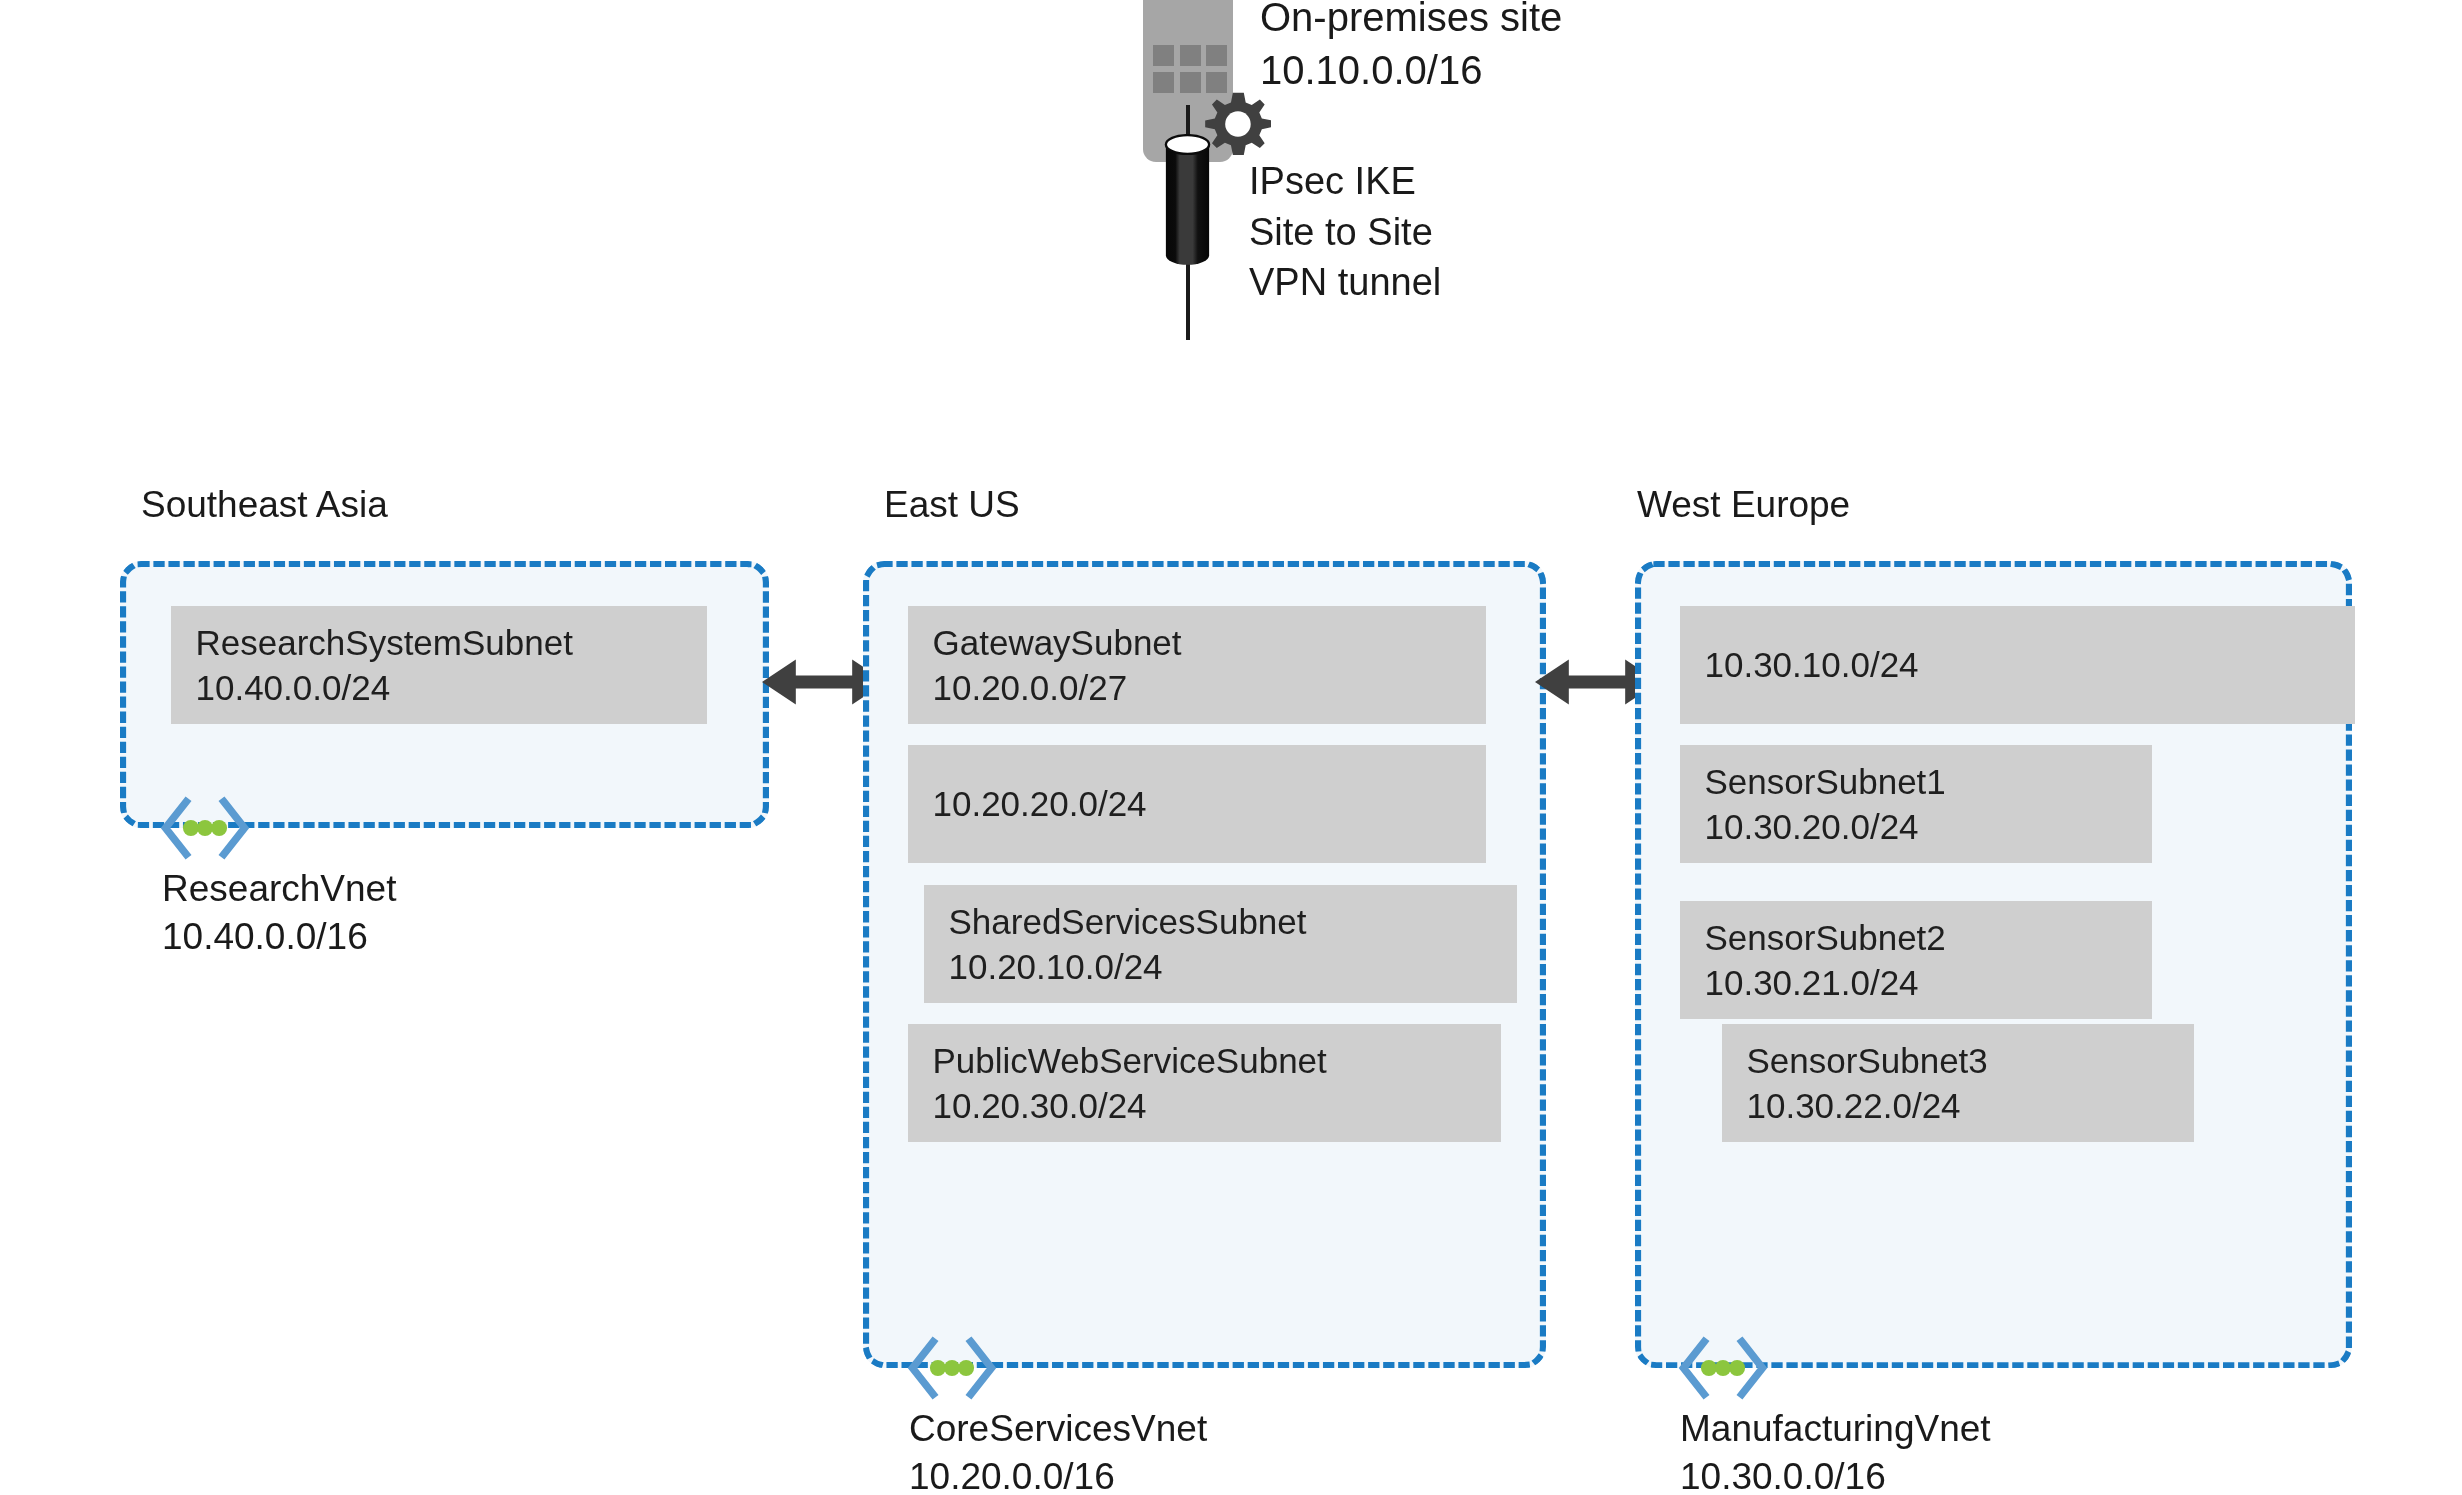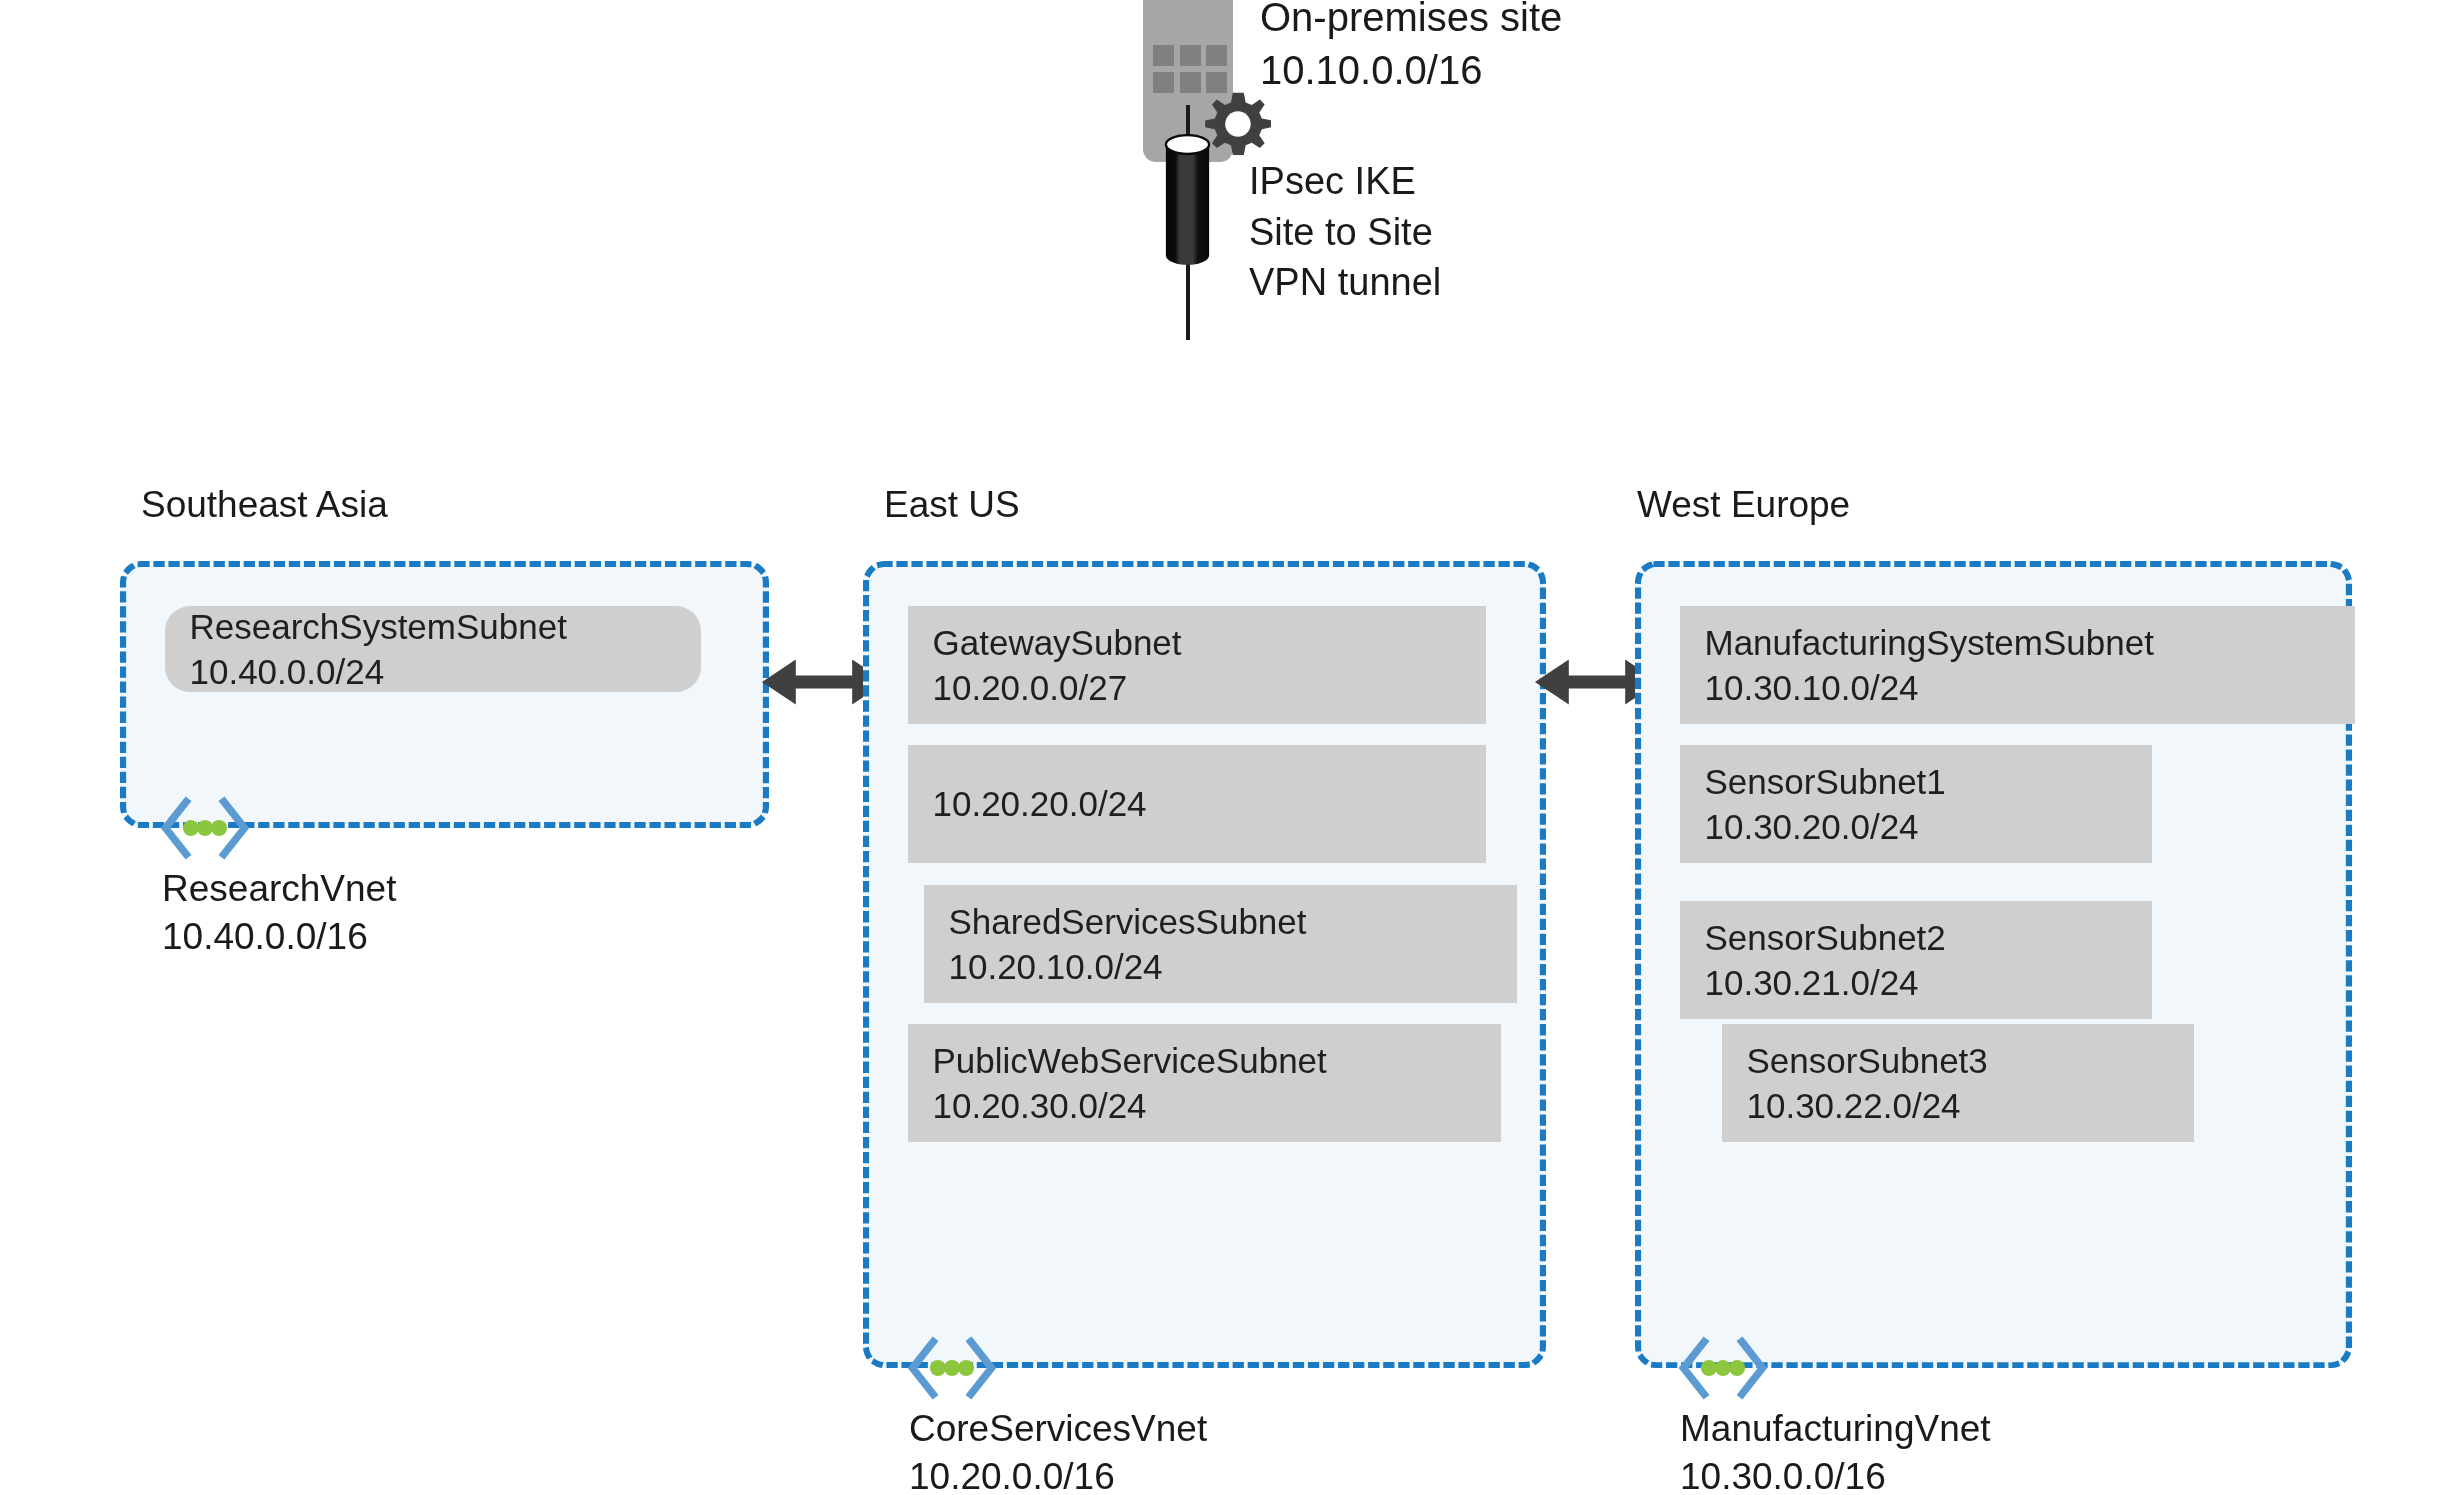--- a/index.html
+++ b/index.html
@@ -205,21 +205,21 @@
     <div>VPN tunnel</div>
   </div>
 
   <div class="region" style="left:0;top:0;width:846px;height:1035px;">
     <div class="region-label" style="left:141px;top:484px;">Southeast Asia</div>
 
     <div class="vnet-box" style="left:120px;top:561px;width:649px;height:267px;">
       <svg class="dotborder" viewBox="0 0 690 284" preserveAspectRatio="none">
         <rect x="3" y="3" width="684" height="278" rx="20" ry="20" fill="none" stroke="#1a7bc4" stroke-width="7" stroke-dasharray="5 11" stroke-linecap="square"></rect>
       </svg>
-      <div class="subnet" style="left:45px;top:45px;width:536px;height:86px;border-radius:25px;">
+      <div class="subnet" style="left:51px;top:45px;width:536px;height:118px;">
         <div class="sn-name">ResearchSystemSubnet</div>
         <div class="sn-cidr">10.40.0.0/24</div>
       </div>
     </div>
 
     <svg class="vnet-icon" style="left:158px;top:796px;" viewBox="0 0 100 68">
       <path d="M30 6 L8 34 L30 62" fill="none" stroke="#5b9bd1" stroke-width="8" stroke-linecap="square" stroke-linejoin="miter"></path>
       <path d="M70 6 L92 34 L70 62" fill="none" stroke="#5b9bd1" stroke-width="8" stroke-linecap="square" stroke-linejoin="miter"></path>
       <circle cx="35" cy="34" r="8.5" fill="#8cc63e"></circle>
       <circle cx="50" cy="34" r="8.5" fill="#8cc63e"></circle>
@@ -281,21 +281,20 @@
 
   <div class="region" style="left:0;top:0;width:2462px;height:1495px;">
     <div class="region-label" style="left:1637px;top:484px;">West Europe</div>
 
     <div class="vnet-box" style="left:1635px;top:561px;width:717px;height:807px;">
       <svg class="dotborder" viewBox="0 0 762 858" preserveAspectRatio="none">
         <rect x="3" y="3" width="756" height="852" rx="20" ry="20" fill="none" stroke="#1a7bc4" stroke-width="7" stroke-dasharray="5 11" stroke-linecap="square"></rect>
       </svg>
 
       <div class="subnet" style="left:45px;top:45px;width:675px;height:118px;">
-        <div class="sn-name">ManufacturingSystemSubnet</div>
         <div class="sn-cidr">10.30.10.0/24</div>
       </div>
       <div class="subnet" style="left:45px;top:184px;width:472px;height:118px;">
         <div class="sn-name">SensorSubnet1</div>
         <div class="sn-cidr">10.30.20.0/24</div>
       </div>
       <div class="subnet" style="left:45px;top:324px;width:472px;height:118px;margin-top:16px;">
         <div class="sn-name">SensorSubnet2</div>
         <div class="sn-cidr">10.30.21.0/24</div>
       </div>

